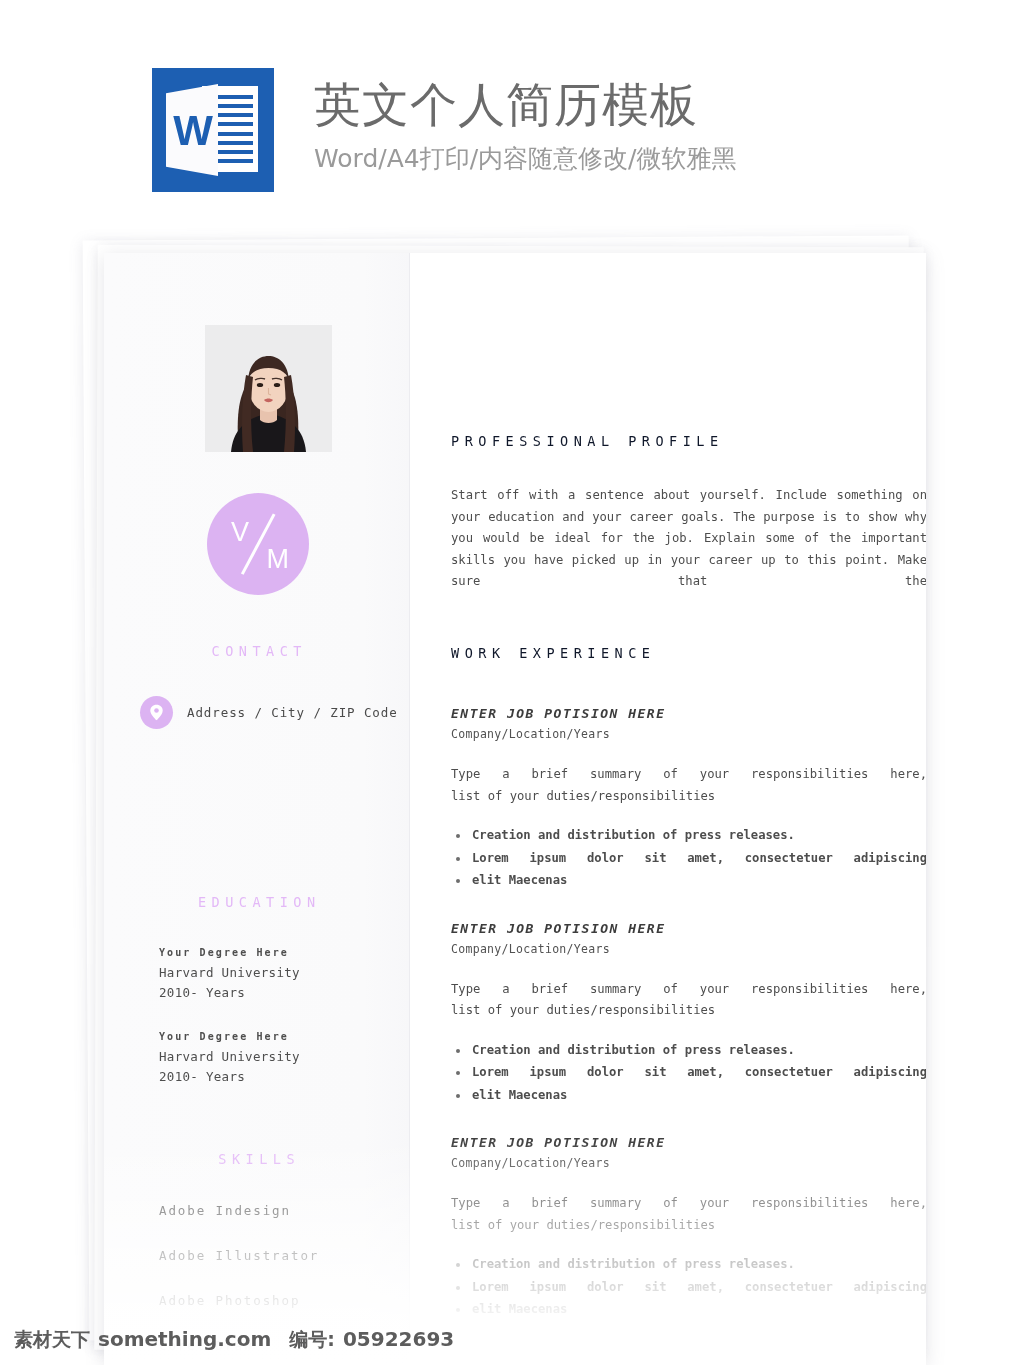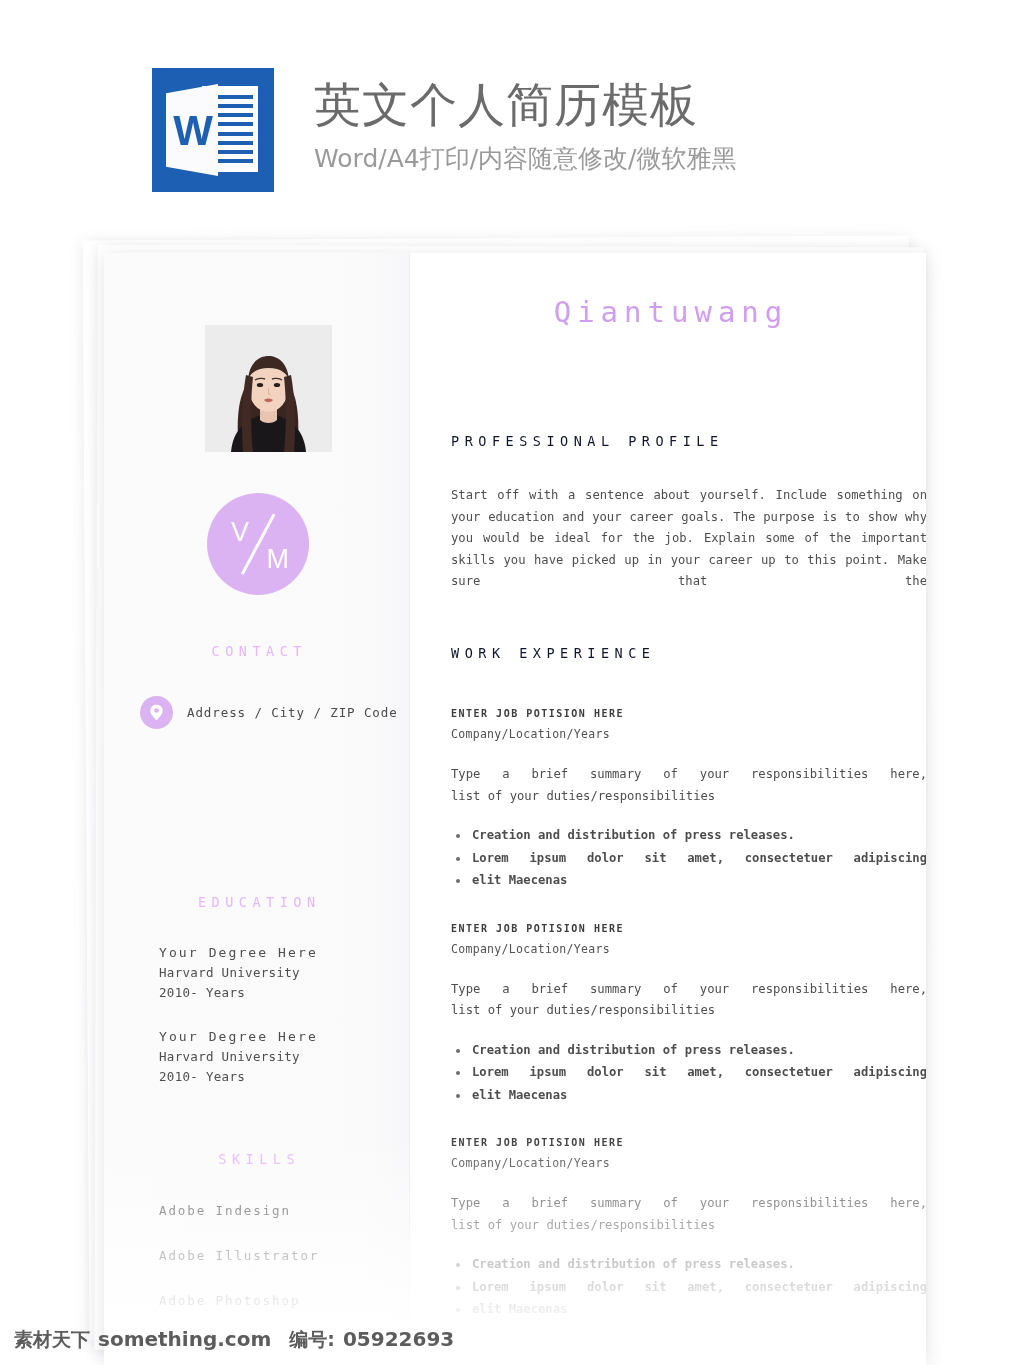--- a/index.html
+++ b/index.html
@@ -262,25 +262,26 @@
   
   .edu-list {
     position: absolute;
     left: 55px;
     top: 690px;
     width: 240px;
   }
   .edu-item { margin-bottom: 24px; }
   .edu-degree {
     font-family: "DejaVu Sans Mono", monospace;
-    font-size: 13px;
+    font-size: 10px;
     line-height: 20px;
     letter-spacing: 2.1px;
     color: #4e4e4e;
     white-space: nowrap;
+    font-weight: bold;
   }
   .edu-school, .edu-years {
     font-family: "DejaVu Sans Mono", monospace;
     font-size: 12.5px;
     line-height: 20px;
     letter-spacing: 0.3px;
     color: #4e4e4e;
     white-space: nowrap;
   }
 
@@ -351,26 +352,27 @@
 
   .jobs {
     position: absolute;
     left: 41px;
     top: 450px;
     width: 476px;
   }
   .job { margin-bottom: 26px; }
   .job-title {
     font-family: "DejaVu Sans Mono", monospace;
-    font-size: 10px;
+    font-size: 13px;
     line-height: 21px;
     letter-spacing: 1.5px;
     font-weight: 700;
     color: #3c3c3c;
     white-space: nowrap;
+    font-style: italic;
   }
   .job-meta {
     font-family: "DejaVu Sans Mono", monospace;
     font-size: 11.5px;
     line-height: 20px;
     letter-spacing: 0.3px;
     color: #515151;
     margin-bottom: 20px;
   }
   .job-summary {
@@ -553,21 +555,20 @@
         <div class="skill-item">Adobe Photoshop</div>
         <div class="skill-item">Corel Draw</div>
 
       </div>
     </div>
 
     <div class="col-divider"></div>
 
     <div class="col-right">
 
-      <div class="cv-name">Qiantuwang</div>
 
       <div class="main-head profile">PROFESSIONAL PROFILE</div>
       <div class="profile-text">Start off with a sentence about yourself. Include something on your education and your career goals. The purpose is to show why you would be ideal for the job. Explain some of the important skills you have picked up in your career up to this point. Make sure that the</div>
 
       <div class="main-head work">WORK EXPERIENCE</div>
 
       <div class="jobs">
 
         <div class="job">
           <div class="job-title">ENTER JOB POTISION HERE</div>

